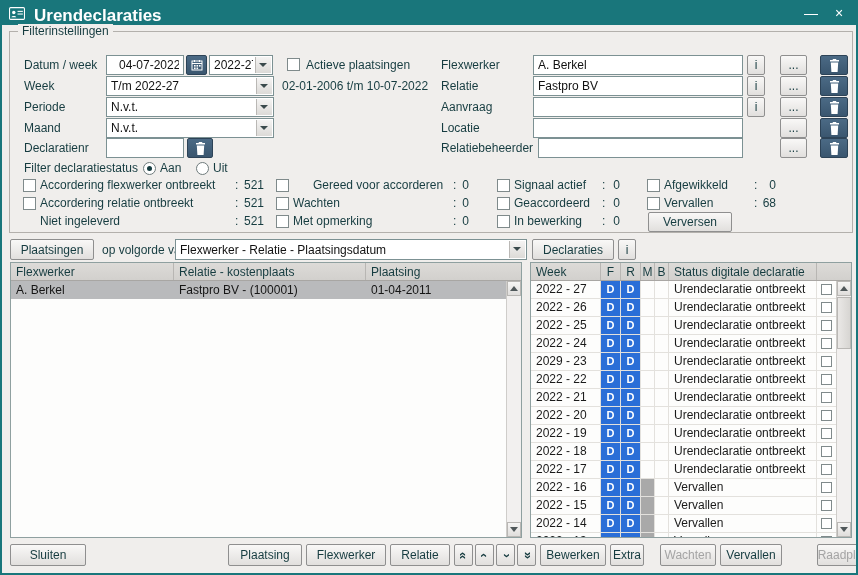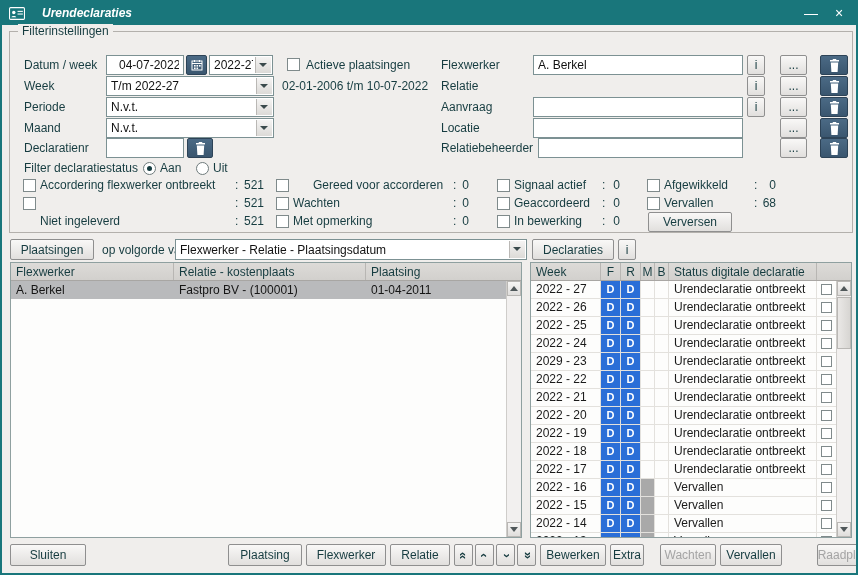--- a/index.html
+++ b/index.html
@@ -2,21 +2,21 @@
 <html><head>
 <meta charset="utf-8">
 <style>
   * { margin:0; padding:0; box-sizing:border-box; }
   body { width:858px; height:575px; font-family:"Liberation Sans","DejaVu Sans",sans-serif; font-size:12px; color:#163c40; background:#ddd; }
   .window { position:relative; width:858px; height:575px; background:#f0eeec; border:2px solid #19767b; overflow:hidden; }
 
   
   .titlebar { position:absolute; top:0; left:0; right:0; height:23px; background:#19767b; color:#fff; }
   .app-icon { position:absolute; left:7px; top:4px; width:16px; height:15px; }
-  .title { position:absolute; left:40px; top:4px; font-weight:bold; font-size:12px;font-style:italic; }
+  .title { position:absolute; left:32px; top:4px; font-weight:bold; font-size:17px; }
   .tb-btn { position:absolute; top:0; width:26px; height:23px; text-align:center; line-height:22px; font-size:14px; cursor:default; }
   .tb-btn.min { right:32px; }
   .tb-btn.close { right:4px; }
 
   
   .groupbox { position:absolute; left:7px; top:29px; width:844px; height:202px; border:1px solid #b3b0ac; }
   .legend { position:absolute; top:-8px; left:8px; background:#f0eeec; padding:0 4px; font-size:12px; }
   .lbl { position:absolute; height:15px; line-height:15px; white-space:nowrap; }
 
   .inp { position:absolute; height:20px; border:1px solid #7c9193; background:#fff; padding:0 4px; font:12px "Liberation Sans","DejaVu Sans",sans-serif; color:#111; }
@@ -154,20 +154,21 @@
     <input class="inp" style="left: 523px; top: 23px; width: 210px;" readonly="" value="A. Berkel">
     <span class="btn" style="left:737px;top:23px;width:18px;height:20px;">i</span>
     <span class="btn" style="left:770px;top:23px;width:27px;height:20px;">...</span>
     <span class="dbtn" style="left:810px;top:23px;width:28px;height:20px;">
         <svg width="11" height="13" viewBox="0 0 11 13">
           <path fill="#fff" d="M4 0h3l.5 1H10v1.6H1V1h2.5zM1.8 3.4h7.4L8.6 13H2.4z"></path>
         </svg>
       </span>
 
     <span class="lbl" style="left:431px;top:47px;">Relatie</span>
+    <input class="inp" style="left: 523px; top: 44px; width: 210px;" readonly="" value="Fastpro BV">
     <span class="btn" style="left:737px;top:44px;width:18px;height:20px;">i</span>
     <span class="btn" style="left:770px;top:44px;width:27px;height:20px;">...</span>
     <span class="dbtn" style="left:810px;top:44px;width:28px;height:20px;">
         <svg width="11" height="13" viewBox="0 0 11 13">
           <path fill="#fff" d="M4 0h3l.5 1H10v1.6H1V1h2.5zM1.8 3.4h7.4L8.6 13H2.4z"></path>
         </svg>
       </span>
 
     <span class="lbl" style="left:431px;top:68px;">Aanvraag</span>
     <input class="inp" style="left: 523px; top: 65px; width: 210px;" readonly="" value="">
@@ -211,20 +212,21 @@
       <span style="left:592px;">:</span>
       <span class="cval" style="left:596px;width:14px;">0</span>
       <span class="cbx" style="left:637px;"></span>
       <span style="left:654px;">Afgewikkeld</span>
       <span style="left:744px;">:</span>
       <span class="cval" style="left:748px;width:18px;">0</span>
     </div>
 
     <div class="crow" style="top:163px;">
       <span class="cbx" style="left:13px;"></span>
+      <span style="left:30px;">Accordering relatie ontbreekt</span>
       <span style="left:225px;">:</span>
       <span class="cval" style="left:230px;width:24px;">521</span>
       <span class="cbx" style="left:266px;"></span>
       <span style="left:283px;">Wachten</span>
       <span style="left:443px;">:</span>
       <span class="cval" style="left:445px;width:14px;">0</span>
       <span class="cbx" style="left:487px;"></span>
       <span style="left:504px;">Geaccordeerd</span>
       <span style="left:592px;">:</span>
       <span class="cval" style="left:596px;width:14px;">0</span>

